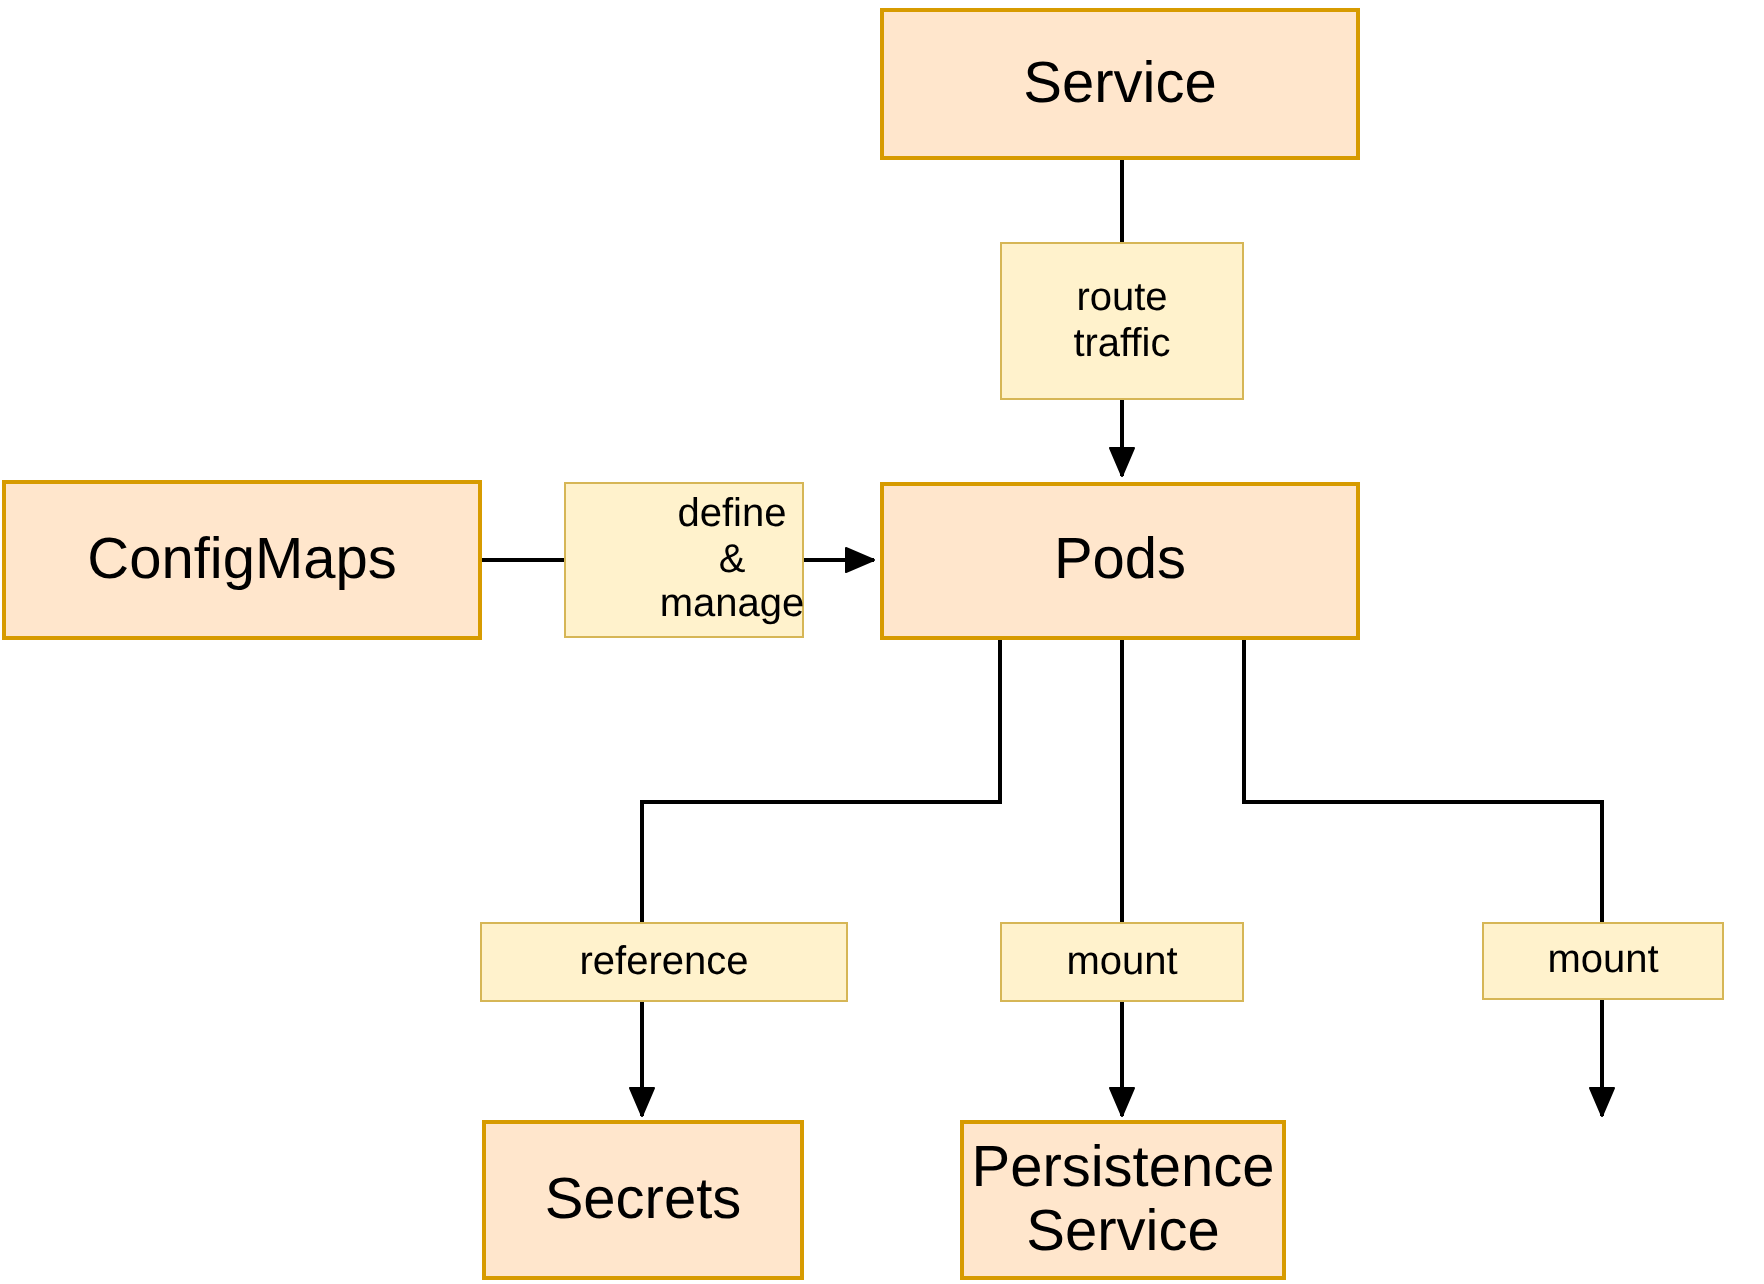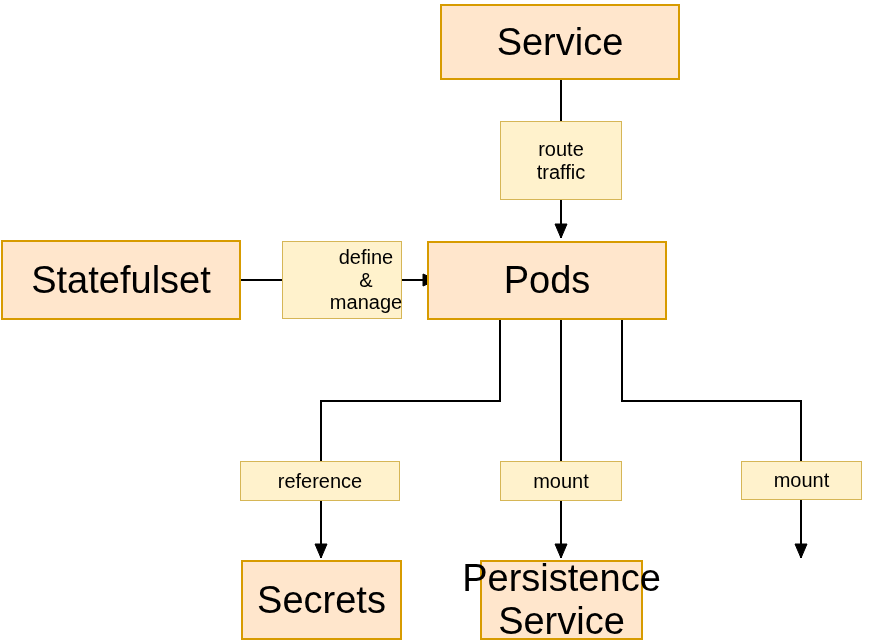--- a/index.html
+++ b/index.html
@@ -34,21 +34,21 @@
     display: flex;
     align-items: center;
     justify-content: center;
     text-align: center;
     white-space: pre-line;
     line-height: 1.12;
   }
   .entity {
     background: var(--entity-fill, #FFE6CC);
     border: 2px solid var(--entity-border, #D79B00);
-    font-size: 38px;
+    font-size: 29px;
   }
   .edge-label {
     background: var(--label-fill, #FFF2CC);
     border: 1.5px solid var(--label-border, #D6B656);
     font-size: 20px;
   }
 </style>
 </head>
 <body>
 
@@ -70,28 +70,28 @@
     <path class="edge" d="M561 501 L561 558" marker-end="url(#arrow)"></path>
     <path class="edge" d="M622 320 L622 401 L801 401 L801 461"></path>
     <path class="edge" d="M801 500 L801 558" marker-end="url(#arrow)"></path>
   </svg>
 
   <div class="node entity" style="left:440px; top:4px; width:240px; height:76px;">Service</div>
 
   <div class="node edge-label" style="left:500px; top:121px; width:122px; height:79px;">route
 traffic</div>
 
-  <div class="node entity" style="left:1px; top:240px; width:240px; height:80px;">Statefulset</div>
+  <div class="node entity" style="left:1px; top:240px; width:240px; height:80px;">ConfigMaps</div>
 
   <div class="node edge-label" style="left:282px; top:241px; width:120px; height:78px;padding-left:48px;">define &amp;
 manage</div>
 
-  <div class="node entity" style="left:427px; top:241px; width:240px; height:79px;">Pods</div>
+  <div class="node entity" style="left:440px; top:241px; width:240px; height:79px;">Pods</div>
 
-  <div class="node edge-label" style="left:240px; top:461px; width:160px; height:40px;">reference</div>
+  <div class="node edge-label" style="left:240px; top:461px; width:184px; height:40px;">reference</div>
 
   <div class="node edge-label" style="left:500px; top:461px; width:122px; height:40px;">mount</div>
 
   <div class="node edge-label" style="left:741px; top:461px; width:121px; height:39px;">mount</div>
 
   <div class="node entity" style="left:241px; top:560px; width:161px; height:80px;">Secrets</div>
 
   <div class="node entity" style="left:480px; top:560px; width:163px; height:80px;">Persistence
 Service</div>
 

